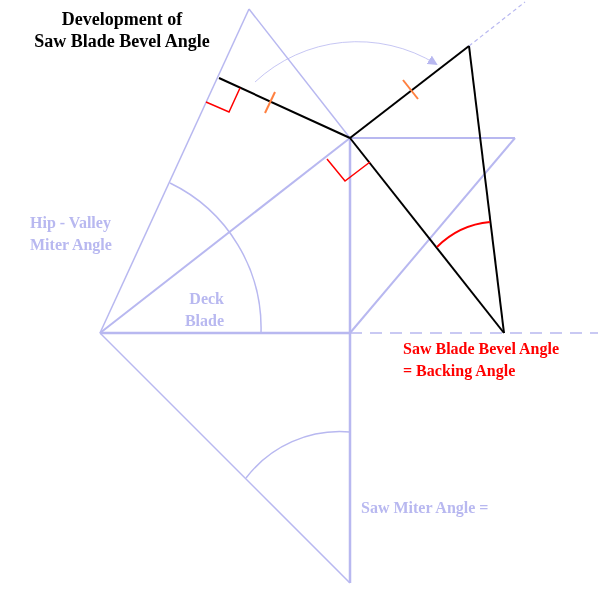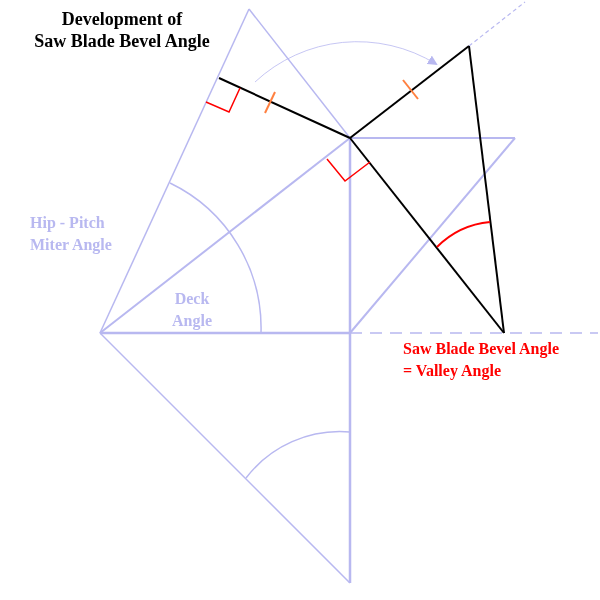--- a/index.html
+++ b/index.html
@@ -2,21 +2,21 @@
 <html><head>
   <meta charset="utf-8">
   <style>
     html, body { margin: 0; padding: 0; background: #ffffff; }
     .canvas { position: relative; width: 600px; height: 600px; overflow: hidden; background: #ffffff; }
     svg.diagram { position: absolute; left: 0; top: 0; }
     .label { position: absolute; font-family: "Liberation Serif", "DejaVu Serif", serif; font-weight: bold; line-height: 22px; white-space: nowrap; }
     .title { font-size: 18px; color: #000000; text-align: center; line-height: 22px; }
     .blue { font-size: 16px; color: #b8b8f0; }
     .red { font-size: 16px; color: #ff0000; }
-    .center { text-align: center; }
+    .center { text-align: right; }
   </style>
 </head>
 <body>
 
 <div class="canvas">
   <svg class="diagram" width="600" height="600" viewBox="0 0 600 600">
     <defs>
       <marker id="arrowhead" markerWidth="10" markerHeight="10" refX="8" refY="5" orient="auto" markerUnits="userSpaceOnUse">
         <path d="M0,0 L10,5 L0,10 Z" fill="#b8b8f0"></path>
       </marker>
@@ -68,29 +68,30 @@
 
     <path d="M437,247 A86,86 0 0 1 490,222" stroke="#ff0000" stroke-width="2" fill="none"></path>
   </svg>
 
   <div class="label title" style="left:4px; top:8px; width:236px;">
     <div>Development of</div>
     <div>Saw Blade Bevel Angle</div>
   </div>
 
   <div class="label blue" style="left:30px; top:212px;">
-    <div>Hip - Pitch</div>
+    <div>Hip - Valley</div>
     <div>Miter Angle</div>
   </div>
 
   <div class="label blue center" style="left:160px; top:288px; width:64px;">
     <div>Deck</div>
-    <div>Angle</div>
+    <div>Blade</div>
   </div>
 
   <div class="label red" style="left:403px; top:338px;">
     <div>Saw Blade Bevel Angle</div>
-    <div>= Valley Angle</div>
+    <div>= Backing Angle</div>
   </div>
 
   <div class="label blue" style="left:361px; top:497px;">
+    <div>Saw Miter Angle =</div>
   </div>
 </div>
 
 </body></html>

